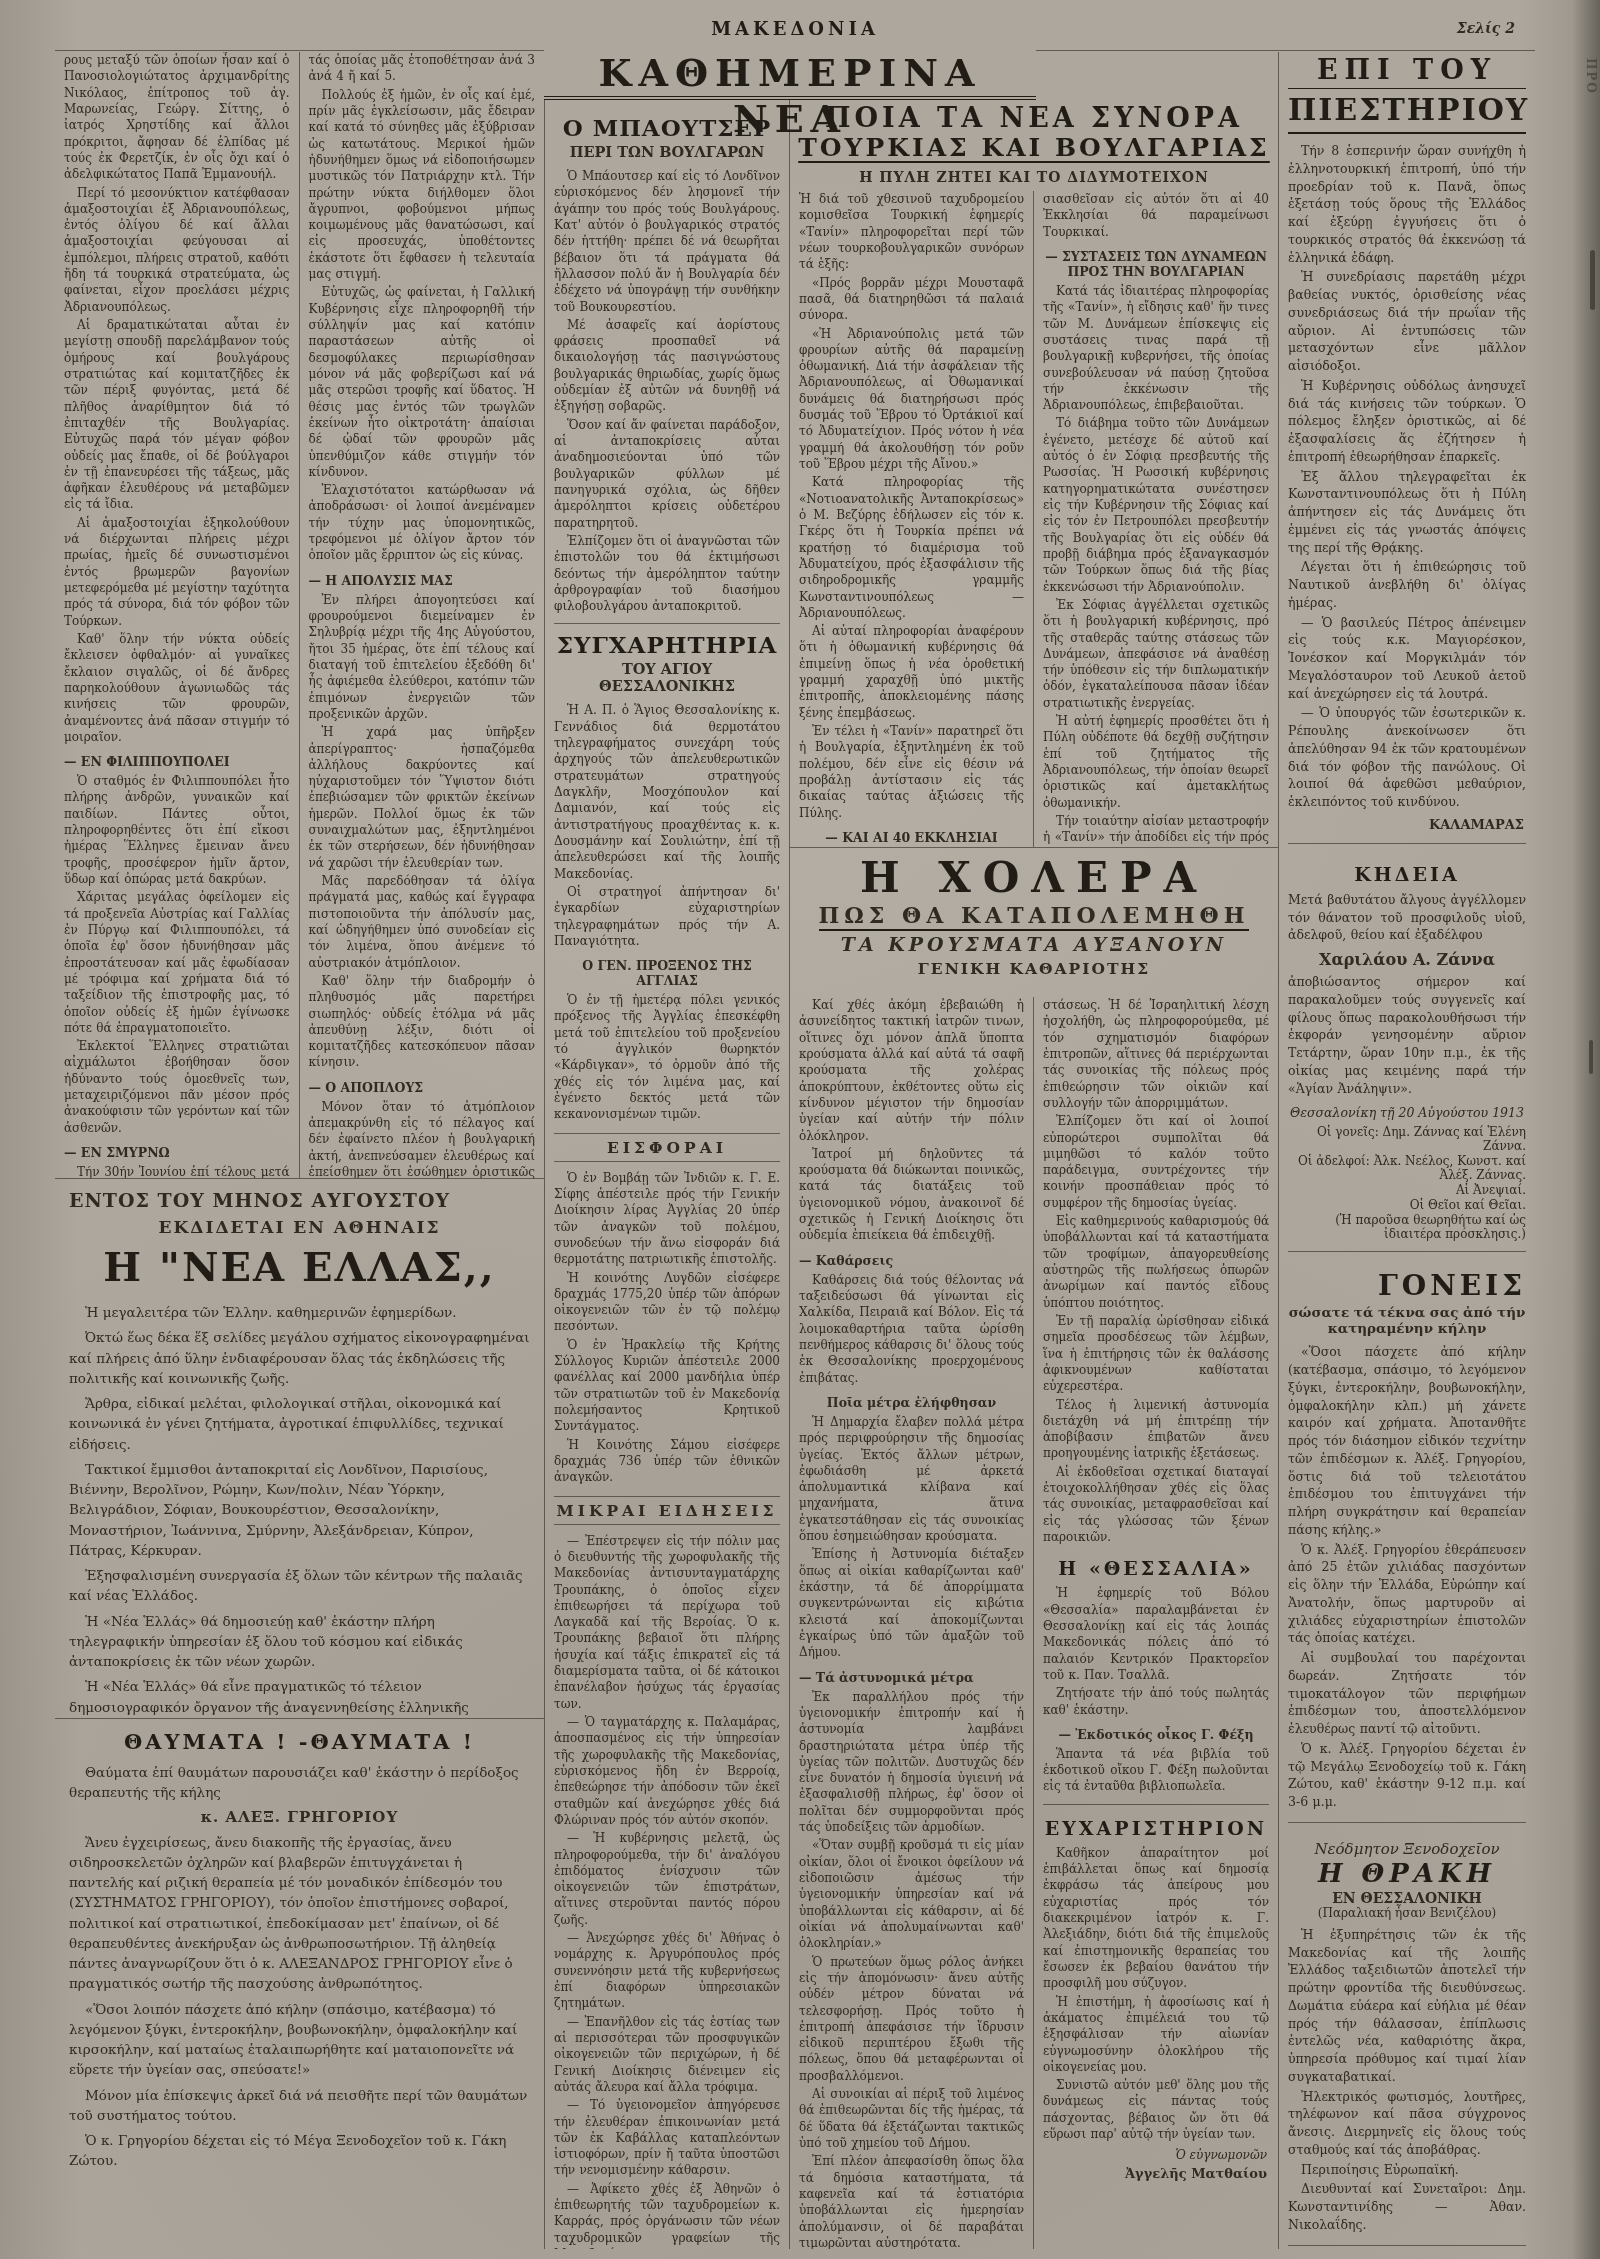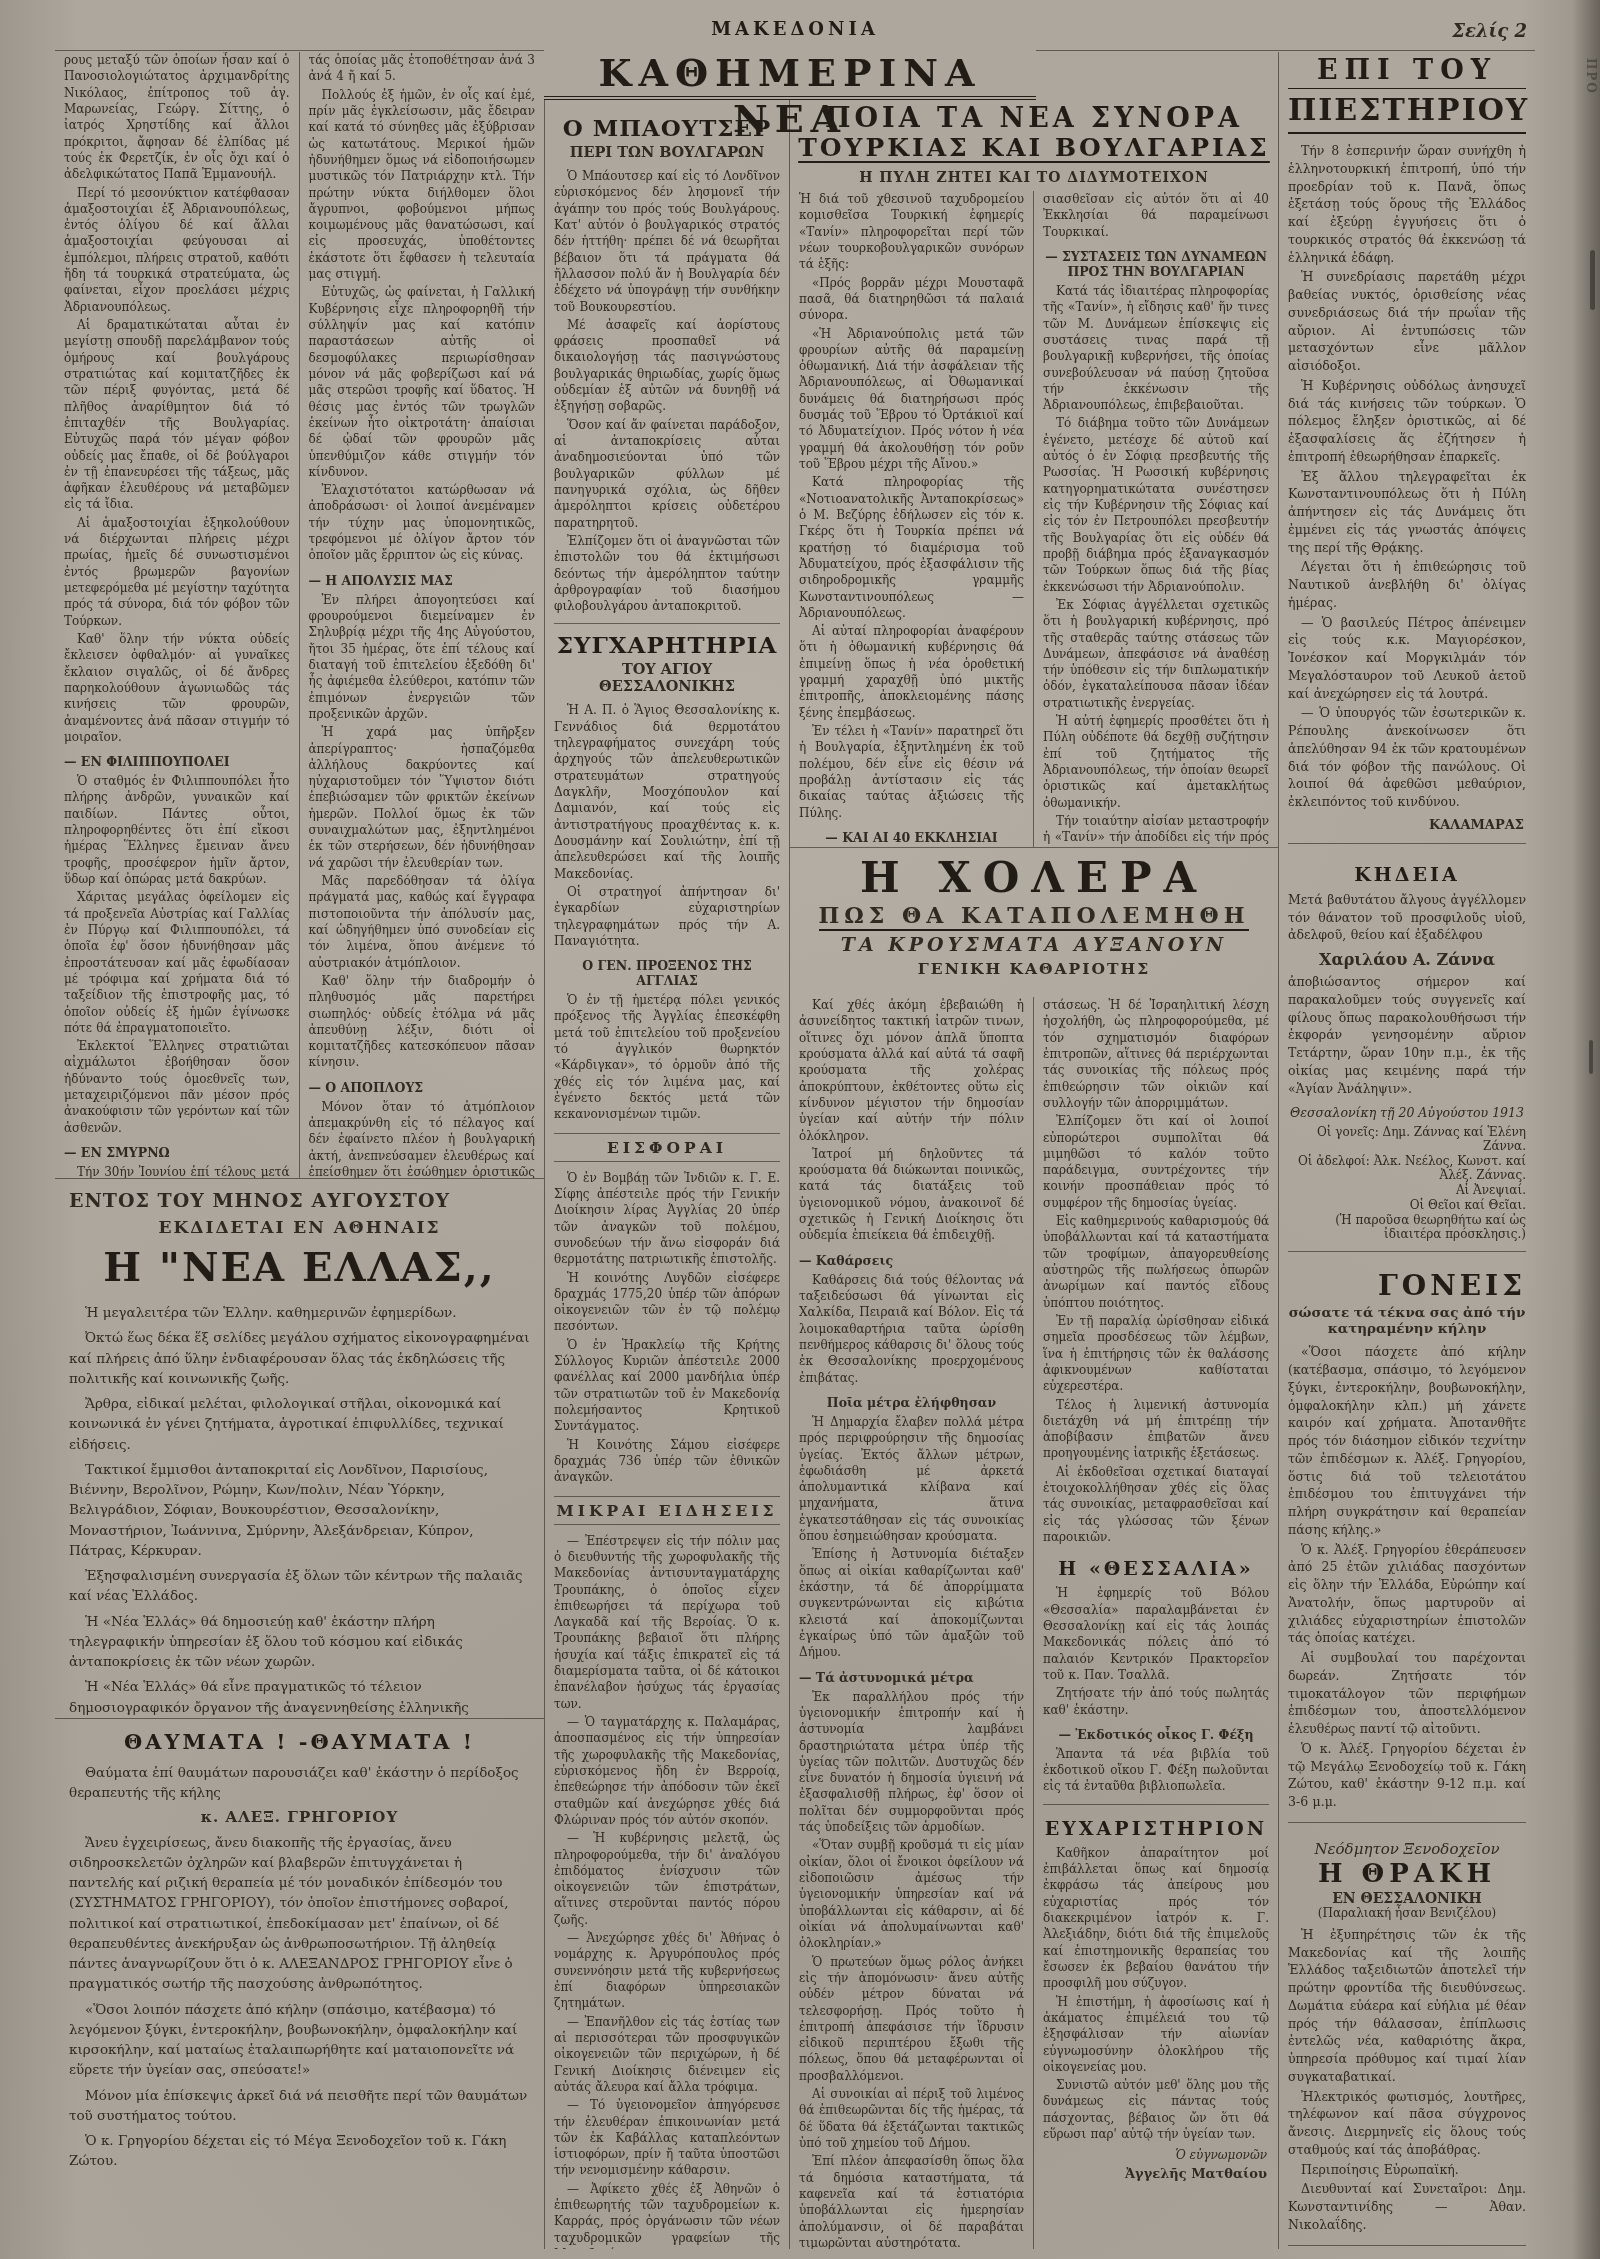--- a/index.html
+++ b/index.html
@@ -23,21 +23,21 @@
     background:linear-gradient(90deg, transparent, rgba(38,34,28,.42));pointer-events:none;}
   .ink-blob{position:absolute;background:rgba(30,26,20,.5);border-radius:3px;}
   .blob1{right:5px;top:250px;width:5px;height:60px;}
   .blob2{right:7px;top:1040px;width:4px;height:34px;}
   .edge-frag{position:absolute;right:2px;top:58px;writing-mode:vertical-rl;
     font-size:12px;font-weight:bold;color:rgba(40,35,28,.45);letter-spacing:2px;}
   
   .mast{position:absolute;left:55px;top:14px;width:1480px;height:36px;border-bottom:1px solid var(--rule);}
   .mast-title{position:absolute;left:0;right:0;top:4px;text-align:center;font-weight:bold;
     font-size:18px;letter-spacing:4px;color:var(--ink-dark);}
-  .mast-page{position:absolute;right:8px;top:6px;font-size:18px;font-weight:bold;font-style:italic;}
+  .mast-page{position:absolute;right:20px;top:6px;font-size:14px;font-weight:bold;font-style:italic;}
   
   .main{position:absolute;left:55px;top:52px;width:1480px;height:2197px;display:flex;}
   .w12{width:489px;display:flex;flex-direction:column;height:100%;}
   .c3{width:245px;border-left:1px solid var(--rule);padding:58px 9px 0;overflow:hidden;box-sizing:border-box;}
   .w45{width:489px;border-left:1px solid var(--rule);display:flex;flex-direction:column;height:100%;
     padding-top:50px;box-sizing:border-box;}
   .c6{flex:1;border-left:1px solid var(--rule);padding:0 9px;overflow:hidden;box-sizing:border-box;
     display:flex;flex-direction:column;}
   .w12-top{height:1126px;overflow:hidden;display:flex;}
   .w12-top .ncol{width:50%;box-sizing:border-box;}
@@ -88,21 +88,21 @@
   .sig-pre{text-align:right;font-size:12px;font-style:italic;margin:6px 2px 0;}
   
   .kid-name{text-align:center;font-weight:bold;font-size:16px;margin:4px 0;}
   .kid-date{text-align:center;font-style:italic;font-size:12.5px;margin:6px 0 4px;}
   .kid-line{font-size:12px;text-align:right;margin:1px 0;}
   
   .gon-title{text-align:right;font-weight:bold;font-size:28px;letter-spacing:4px;margin:10px 0 2px;color:var(--ink-dark);}
   .gon-lead{text-align:center;font-weight:bold;font-size:13.5px;margin:0 0 7px;}
   
   .thr-kick{text-align:center;font-style:italic;font-size:15px;margin-top:10px;}
-  .thr-title{text-align:center;font-weight:bold;font-size:26px;letter-spacing:5px;color:var(--ink-dark);}
+  .thr-title{text-align:center;font-weight:bold;font-size:26px;letter-spacing:5px;color:var(--ink-dark);font-style:italic;}
   .thr-sub{text-align:center;font-weight:bold;font-size:14px;margin-top:2px;}
   .thr-sub2{text-align:center;font-size:12px;margin-bottom:6px;}
   
   .kou{margin-top:auto;}
   .kou-kick{text-align:center;font-weight:bold;font-size:13px;letter-spacing:2px;margin-top:8px;}
   
   .ad{height:540px;overflow:hidden;border-top:1px solid var(--rule);padding:10px 14px;box-sizing:border-box;}
   .ad-kicker{font-weight:bold;font-size:19px;letter-spacing:1px;}
   .ad-line2{text-align:center;font-weight:bold;font-size:17px;letter-spacing:2px;margin-top:6px;}
   .ad-title{text-align:center;font-weight:bold;font-size:40px;letter-spacing:2px;margin:6px 0 12px;color:var(--ink-dark);}

